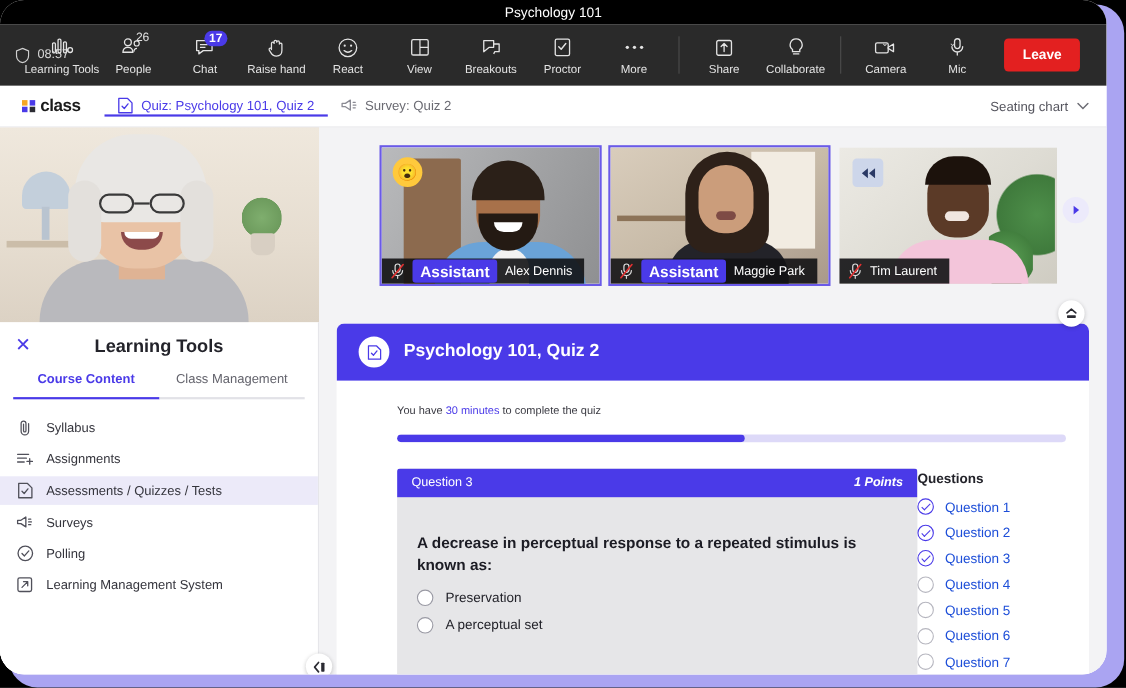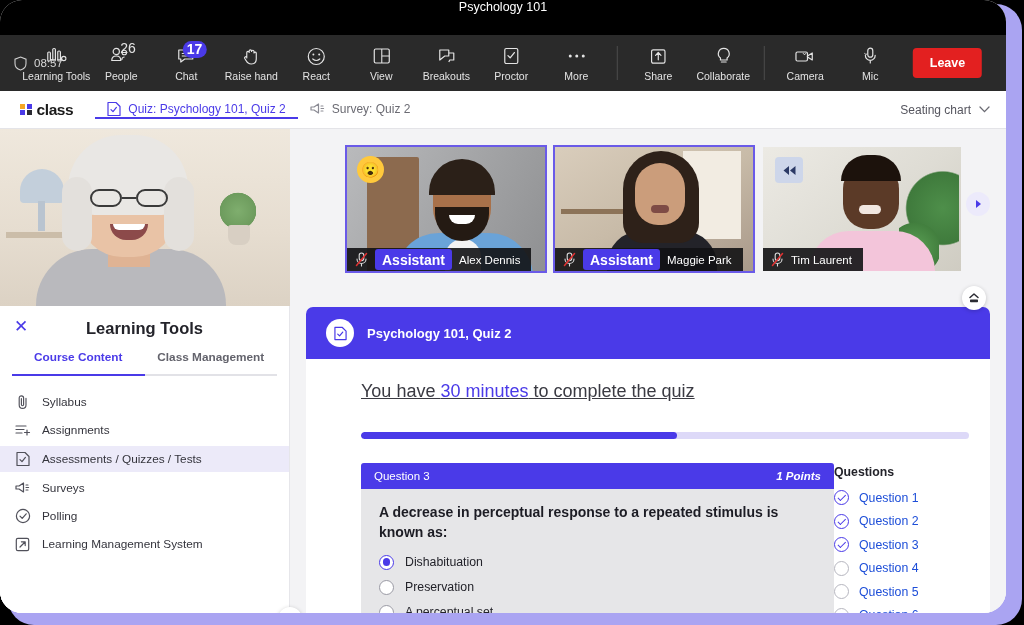--- a/index.html
+++ b/index.html
@@ -18,22 +18,22 @@
     position: absolute; left: 8px; top: 4px; width: 1014px; height: 621px;
     background: #aaa4f2; border-radius: 26px;
   }
   .app {
     position: absolute; left: 0px; top: 0px; width: 1006px; height: 613px;
     background: #ffffff; border-radius: 22px; overflow: hidden;
   }
 
   
   .titlebar {
-    height: 35px; background: #000; color: #fff;
-    display: flex; align-items: flex-start; justify-content: center;
+    height: 22px; background: #000; color: #fff;
+    display: flex; align-items: center; justify-content: center;
     font-size: 12.5px;
   }
   .toolbar {
     height: 56px; background: #2a2a2a; display: flex; align-items: center;
     position: relative; color: #e9e9e9;
   }
   .clock {
     display: flex; align-items: center; gap: 7px;
     margin-left: 14px; font-size: 11.5px; color: #d8d8d8;
   }
@@ -44,21 +44,21 @@
   .tb-item {
     width: 65px; display: flex; flex-direction: column; align-items: center;
     justify-content: center; gap: 4px; cursor: pointer; position: relative;
     padding-top: 2px;
   }
   .tb-item .ic { height: 20px; display: flex; align-items: center; justify-content: center; position: relative;}
   .tb-item .lb { font-size: 10.5px; color: #e3e3e3; white-space: nowrap; }
   .badge {
     position: absolute; top: -5px; right: -10px;
     background: #4a3ae8; color: #fff; border-radius: 9px;
-    font-size: 14px; padding: 1px 4px; line-height: 1.1; min-width: 14px;
+    font-size: 11px; padding: 1px 4px; line-height: 1.1; min-width: 14px;
     text-align: center; font-weight: 600;
   }
   .badge.plain { background: transparent; color: #e3e3e3; font-weight: 400; top:-6px; right:-8px;}
   .tb-sep { width: 1px; height: 34px; background: #4d4d4d; margin: 0 8px; }
   .caret { position: absolute; top: 1px; right: 8px; font-size: 9px; color: #ccc; }
   .leave-btn {
     background: #e32020; color: #fff; border: none; border-radius: 4px;
     font-size: 12.5px; font-weight: 700; padding: 8px 17px; margin-left: 10px;
     cursor: pointer; font-family: inherit;
   }
@@ -133,21 +133,21 @@
   }
   .nm { font-size: 12px; }
 
   .tools-panel { height: 361px; background: #fff; position: relative; border-right:1px solid #e6e6ea;}
   .tools-head { height: 44px; display:flex; align-items:center; justify-content:center; position:relative;}
   .tools-title { font-size: 16.5px; color:#23232a; font-weight:700;}
   .tools-close { position:absolute; left:12px; top:12px; width:18px;height:18px;
       color:#4a3ae8; font-size:17px; line-height:18px; text-align:center; cursor:pointer;}
   .tools-tabs { display:flex; height: 26px; padding: 0 12px; }
   .tt { flex:1; text-align:center; font-size:11.8px; color:#63636c; cursor:pointer;
-      border-bottom: 2.2px solid #e2e2e7; padding-bottom:6px;font-weight:bold;}
+      border-bottom: 2.2px solid #e2e2e7; padding-bottom:6px;}
   .tt.active { color:#4a3ae8; font-weight:700; border-bottom-color:#4a3ae8;}
   .tools-list { margin-top: 14px; }
   .tl-item { height: 24px; display:flex; align-items:center; gap:11px;
       padding: 0 14px; font-size: 11.8px; color:#34343c; cursor:pointer; margin-bottom: 0px;}
   .tl-item .tlic { width:17px; display:flex; align-items:center; justify-content:center; color:#50505a;}
   .tl-item.active { background:#eceaf9; }
 
   
   .right-col { flex:1; position:relative; background:#f3f3f5; }
   .video-strip { height: 173px; position: relative; }
@@ -213,33 +213,33 @@
     display:flex;align-items:center;justify-content:center; cursor:pointer; z-index: 9;
   }
 
   
   .quiz-wrap { position:absolute; left:16px; right:16px; top:178px; bottom:0;
       background:#fff; border-radius:7px 7px 0 0; overflow:hidden; }
   .quiz-head { height:52px; background:#4a3ae8; display:flex; align-items:center;
       gap:13px; padding-left:20px; }
   .quiz-head .doc-circle { width:28px;height:28px;border-radius:50%;background:#fff;
       display:flex;align-items:center;justify-content:center;}
-  .quiz-head .qt { color:#fff; font-size:13px; font-weight:700;text-align:center;}
+  .quiz-head .qt { color:#fff; font-size:16px; font-weight:700;text-align:center;}
   .quiz-body { padding: 22px 24px 0 55px; }
-  .timer-line { font-size:18px; color:#3a3a42; margin-bottom: 30px; text-decoration: underline; }
+  .timer-line { font-size:10px; color:#3a3a42; margin-bottom: 16px; }
   .timer-line b { color:#4a3ae8; font-weight:400; }
   .progress { height:7px; background:#ddd9f8; border-radius:4px; width: 608px; overflow:hidden;}
   .progress i { display:block; height:100%; background:#4a3ae8; border-radius:4px;}
   .quiz-cols { display:flex; margin-top: 24px; }
   .qcard { width: 473px; background:#e6e6e8; border-radius:3px; overflow:hidden;}
   .qcard-head { height:26px; background:#4a3ae8; color:#fff; display:flex;
       align-items:center; justify-content:space-between; padding: 0 13px; font-size:11.5px;}
   .qcard-head .pts { font-style: italic; font-weight:700; }
   .qcard-body { padding: 14px 18px 10px 18px;}
-  .qtext { font-size:14px; color:#1c1c24; font-weight:700; line-height:1.42; margin-bottom:12px;}
+  .qtext { font-size:14px; color:#1c1c24; font-weight:700; line-height:1.42; margin-bottom:12px;margin-top:18px;}
   .opt { display:flex; align-items:center; gap:11px; margin-bottom:10px; cursor:pointer;}
   .radio { width:15px;height:15px;border-radius:50%;border:1.6px solid #9a9aa4; background:#fff;
       flex:none; position:relative;}
   .radio.sel { border-color:#4a3ae8; }
   .radio.sel:after{content:"";position:absolute;left:2.7px;top:2.7px;width:7.6px;height:7.6px;
       border-radius:50%;background:#4a3ae8;}
   .opt-label { font-size:12.3px; color:#23232a;}
   .qlist { padding-top: 2px; }
   .qlist-title { font-size:12.3px; font-weight:700; color:#23232a; margin-bottom:11px;}
   .qrow { display:flex; align-items:center; gap:10px; margin-bottom:8.5px; cursor:pointer;}
@@ -685,24 +685,20 @@
             <div class="quiz-cols">
               <div class="qcard">
                 <div class="qcard-head">
                   <span>Question 3</span>
                   <span class="pts">1 Points</span>
                 </div>
                 <div class="qcard-body">
                   <div class="qtext">A decrease in perceptual response to a repeated stimulus is known as:</div>
 
                   <div class="opt">
-                    <span class="radio sel"></span>
-                    <span class="opt-label">Dishabituation</span>
-                  </div>
-                  <div class="opt">
                     <span class="radio"></span>
                     <span class="opt-label">Preservation</span>
                   </div>
                   <div class="opt">
                     <span class="radio"></span>
                     <span class="opt-label">A perceptual set</span>
                   </div>
                 </div>
               </div>
 

